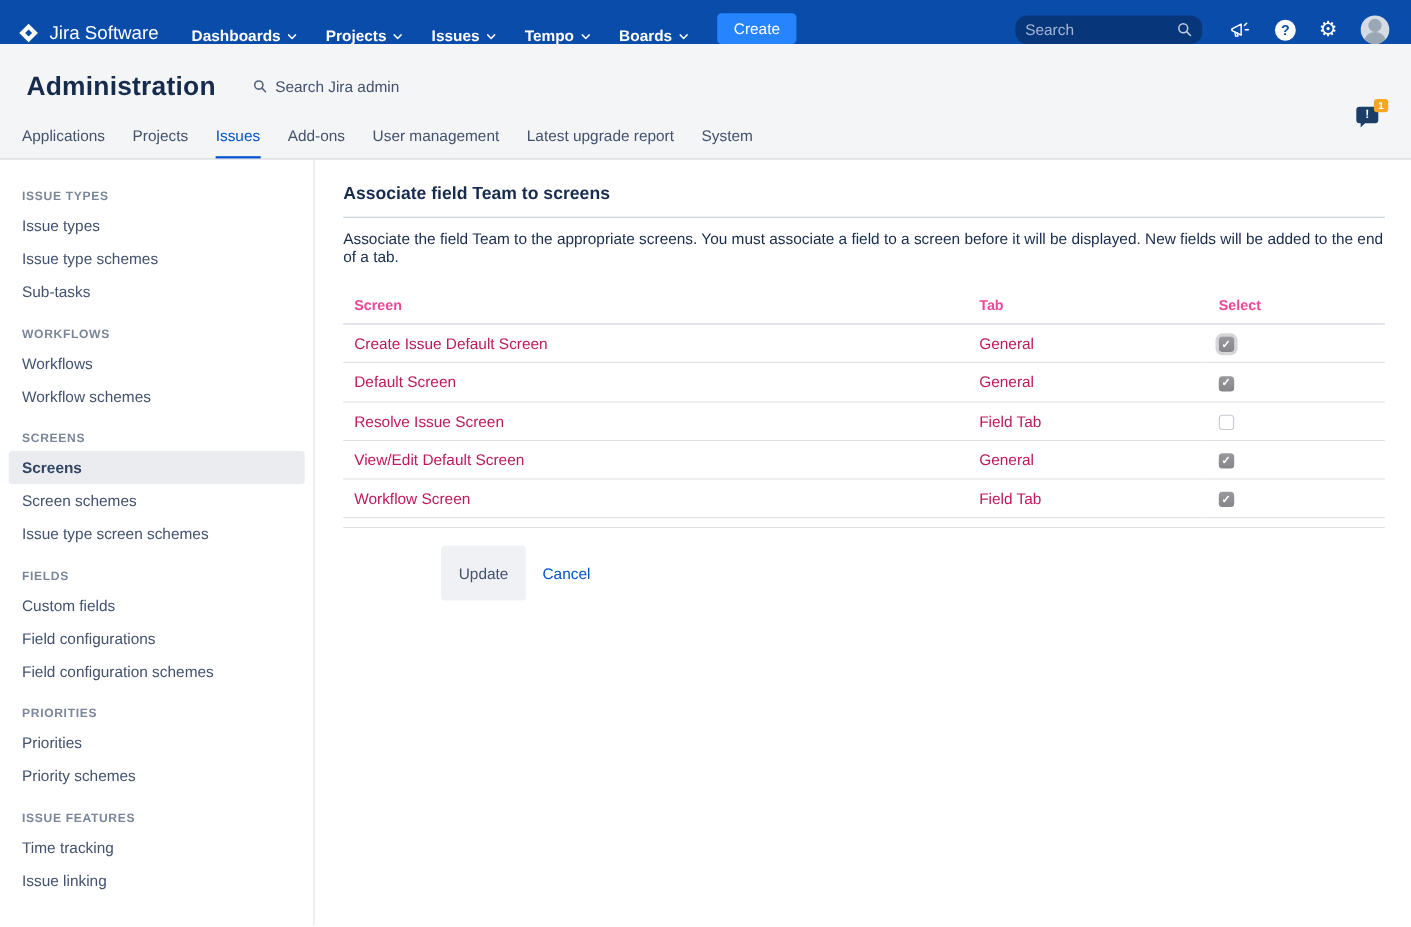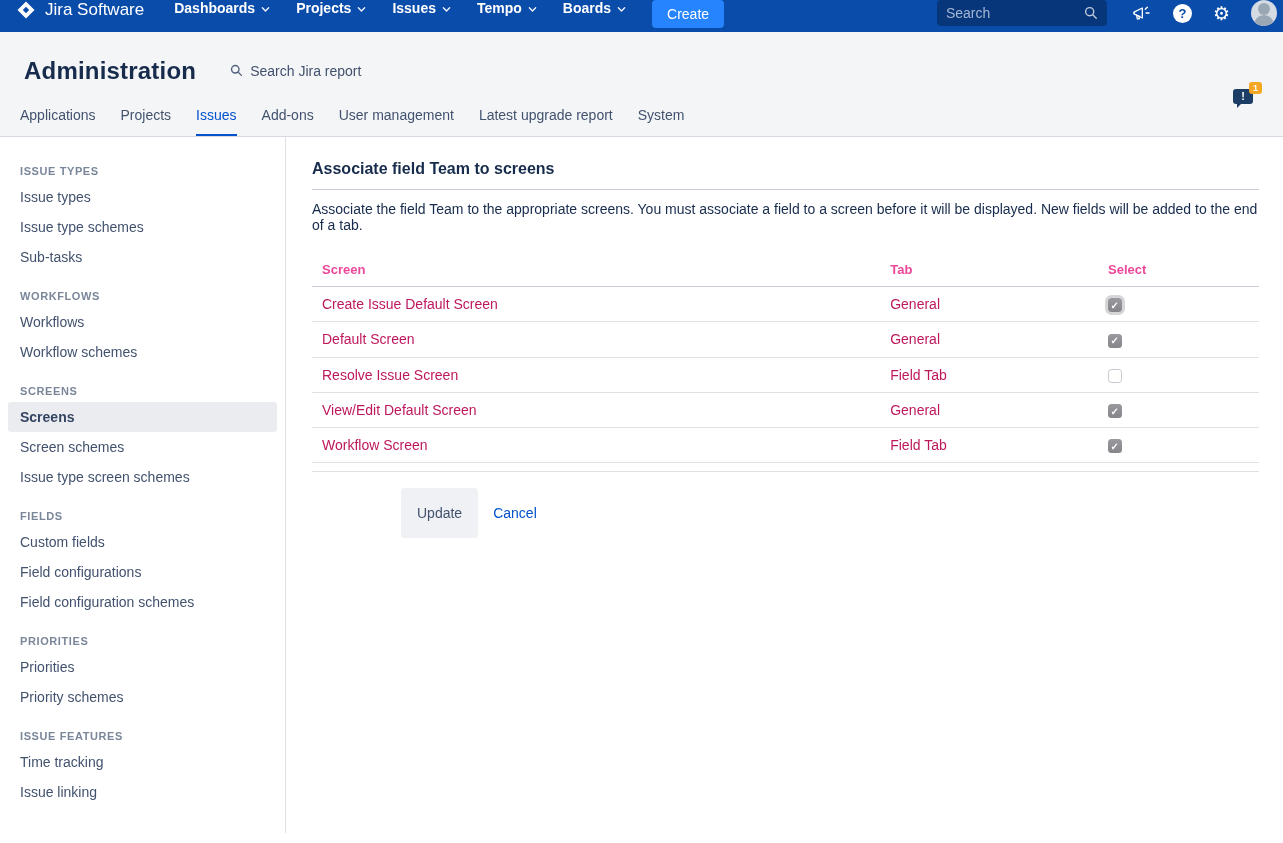--- a/index.html
+++ b/index.html
@@ -6,33 +6,33 @@
   html,body { width:1283px; height:843px; overflow:hidden; }
   body { font-family:"Liberation Sans", sans-serif; background:#fff; color:#172B4D; }
 
   :root{
     --nav-bg:#0A4CAA; --create-bg:#2684FF; --link:#0052CC; --header-bg:#F4F5F7;
     --selected-bg:#EBECF0; --badge:#F5A623; --bubble:#1C3E66;
     --line-light:#DFE1E6; --line-mid:#C9CED8;
   }
 
   
-  .topnav{ height:32px; background:var(--nav-bg); display:flex; align-items:flex-start;
-           padding:0 6px 0 16px; color:#fff; }
+  .topnav{ height:40px; background:var(--nav-bg); display:flex; align-items:flex-end;
+           padding:0 20px 0 16px; color:#fff; }
   .brand{ display:flex; align-items:center; gap:9px; font-size:17px; font-weight:500;
           margin-right:30px; white-space:nowrap; }
   .nav-menu{ display:flex; align-items:center; }
   .nav-item{ display:flex; align-items:center; gap:6px; font-size:14px; font-weight:700;
              margin-right:26px; cursor:pointer; white-space:nowrap; }
   .nav-item .chev{ display:inline-flex; margin-top:2px; opacity:.95; }
   .create-btn{ background:var(--create-bg); color:#fff; font-size:14px; font-weight:500;
                padding:6px 15px; border-radius:4px; border:none; cursor:pointer;
                font-family:inherit; }
   .nav-spacer{ flex:1; }
-  .nav-search{ width:170px; height:26px; background:rgba(0,0,0,0.28); border-radius:4px;
+  .nav-search{ width:170px; height:26px; background:rgba(0,0,0,0.28); border-radius:11px;
                display:flex; align-items:center; justify-content:space-between;
                padding:0 9px; margin-right:24px; }
   .nav-search .ph{ color:#A5B6D4; font-size:14px; }
   .nav-icons{ display:flex; align-items:center; gap:21px; }
   .icon-btn{ display:flex; align-items:center; justify-content:center; cursor:pointer; }
   .help-circle{ width:19px; height:19px; border-radius:50%; background:#fff; color:var(--nav-bg);
                 font-size:13px; font-weight:700; display:flex; align-items:center; justify-content:center; }
   .gear-glyph{ font-size:19px; color:#fff; line-height:1; }
   .avatar{ width:26px; height:26px; border-radius:50%; background:#D4DBE3; overflow:hidden; position:relative; }
   .avatar::before{ content:""; position:absolute; width:12px; height:12px; border-radius:50%;
@@ -179,21 +179,21 @@
 <div class="admin-header">
   <div class="admin-top">
     <span class="admin-title">Administration</span>
     <span class="admin-search">
       <span style="display:inline-flex;">
         <svg width="13" height="13" viewBox="0 0 16 16">
             <circle cx="6.5" cy="6.5" r="4.6" fill="none" stroke="#505F79" stroke-width="1.7"></circle>
             <line x1="10" y1="10" x2="14" y2="14" stroke="#505F79" stroke-width="1.7" stroke-linecap="round"></line>
           </svg>
       </span>
-      <span>Search Jira report</span>
+      <span>Search Jira admin</span>
     </span>
   </div>
   <div class="notif">
     <div class="bubble">!</div>
     <div class="tail"></div>
     <div class="badge">1</div>
   </div>
   <div class="tabs">
       <div class="tab">Applications</div>
       <div class="tab">Projects</div>

